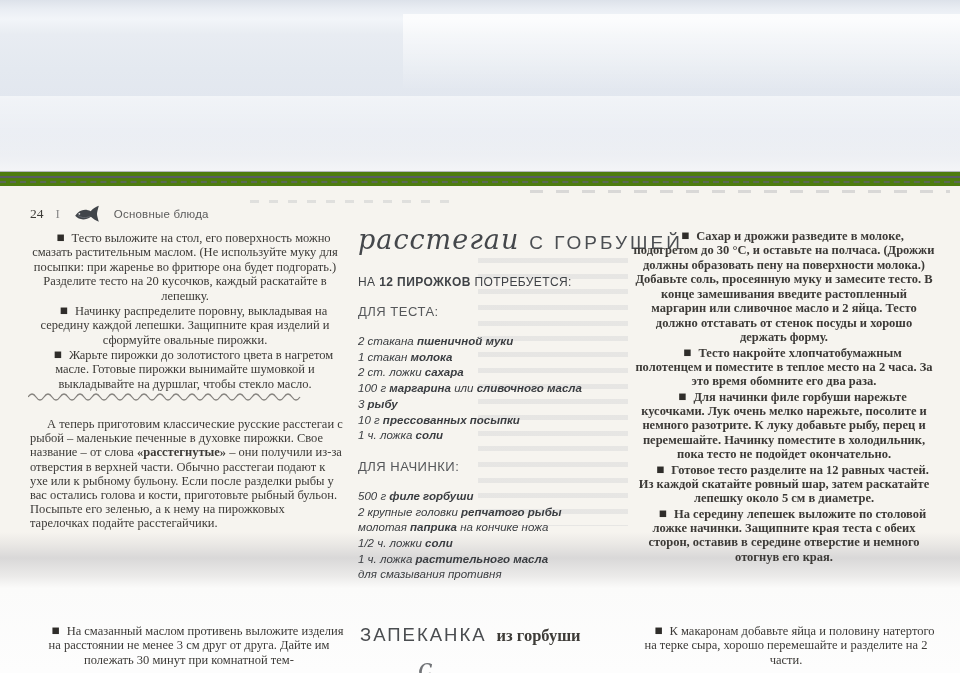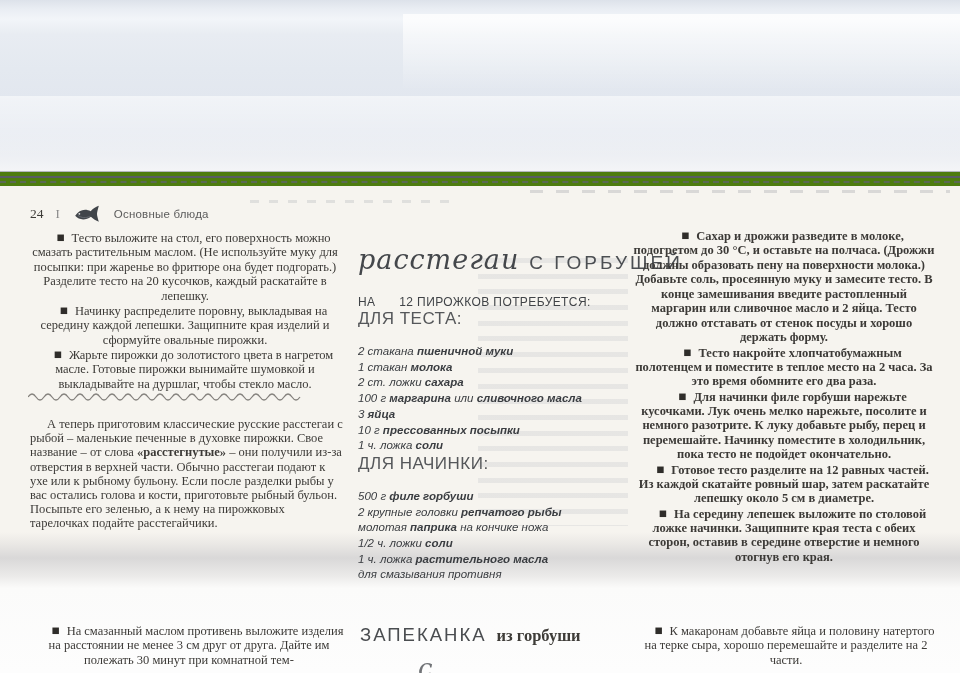--- a/index.html
+++ b/index.html
@@ -56,30 +56,30 @@
     font-family:"DejaVu Sans",sans-serif;}
   .left-col{position:absolute;left:30px;top:44px;width:310px;}
   .right-col{position:absolute;left:633px;top:42px;width:302px;font-weight:bold;}
   .wave{position:absolute;left:28px;top:204px;}
   .note{position:absolute;left:30px;top:231px;width:314px;
     font-size:12.5px;line-height:14.2px;color:#3c3a37;text-indent:17px;}
 
   
   .mid-col{position:absolute;left:358px;top:38px;width:272px;
     font-family:"Liberation Sans","DejaVu Sans",sans-serif;}
-  .recipe-title{display:flex;align-items:baseline;gap:10px;white-space:nowrap;margin-top:20px;}
+  .recipe-title{display:flex;align-items:baseline;gap:10px;white-space:nowrap;}
   .script{font-family:"DejaVu Serif","Liberation Serif",serif;font-style:italic;
     font-size:27px;color:#44474b;letter-spacing:1px;}
   .caps{font-size:19px;letter-spacing:3px;color:#4b4e52;}
   .yield{margin-top:20px;font-size:12px;color:#404347;letter-spacing:.4px;}
-  .ing-head{font-size:17px;color:#55575a;letter-spacing:.5px;}
+  .ing-head{margin-top:15px;font-size:13px;color:#55575a;letter-spacing:.5px;}
   .ing-list{margin-top:15px;}
   .ing{font-style:italic;font-size:11.5px;line-height:15.7px;color:#3a3d41;}
   .ing b{font-weight:bold;}
-  .yield b{font-weight:normal;margin-left:20px;}
+  .yield b{font-weight:bold;}
 
   
   .bottom-left{position:absolute;left:30px;top:437px;width:318px;}
   .bottom-right{position:absolute;left:633px;top:437px;width:306px;}
   .next-title{position:absolute;left:360px;top:438px;width:250px;}
   .nt-line1{white-space:nowrap;}
   .nt-caps{font-family:"Liberation Sans","DejaVu Sans",sans-serif;font-size:18.5px;
     letter-spacing:2px;color:#4a4d50;}
   .nt-mid{font-weight:bold;font-size:16.5px;color:#3e3c38;margin-left:6px;}
   .nt-script{margin:7px 0 0 58px;font-family:"DejaVu Serif","Liberation Serif",serif;
@@ -133,21 +133,21 @@
         <span class="caps">С ГОРБУШЕЙ</span>
       </div>
       <div class="yield">НА <b>12 ПИРОЖКОВ</b> ПОТРЕБУЕТСЯ:</div>
 
       <div class="ing-head">ДЛЯ ТЕСТА:</div>
       <div class="ing-list">
           <div class="ing">2 стакана <b>пшеничной муки</b></div>
           <div class="ing">1 стакан <b>молока</b></div>
           <div class="ing">2 ст. ложки <b>сахара</b></div>
           <div class="ing">100 г <b>маргарина</b> или <b>сливочного масла</b></div>
-          <div class="ing">3 <b>яйца</b></div>
+          <div class="ing">3 <b>рыбу</b></div>
           <div class="ing">10 г <b>прессованных посыпки</b></div>
           <div class="ing">1 ч. ложка <b>соли</b></div>
         </div>
 
       <div class="ing-head">ДЛЯ НАЧИНКИ:</div>
       <div class="ing-list">
           <div class="ing">500 г <b>филе горбуши</b></div>
           <div class="ing">2 крупные головки <b>репчатого рыбы</b></div>
           <div class="ing">молотая <b>паприка</b> на кончике ножа</div>
           <div class="ing">1/2 ч. ложки <b>соли</b></div>

